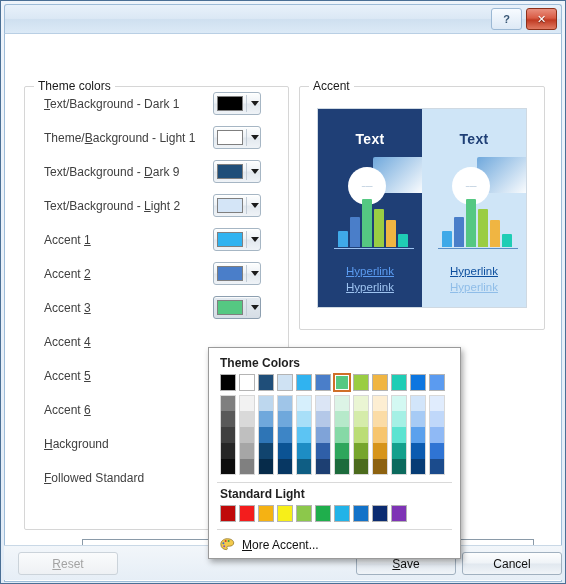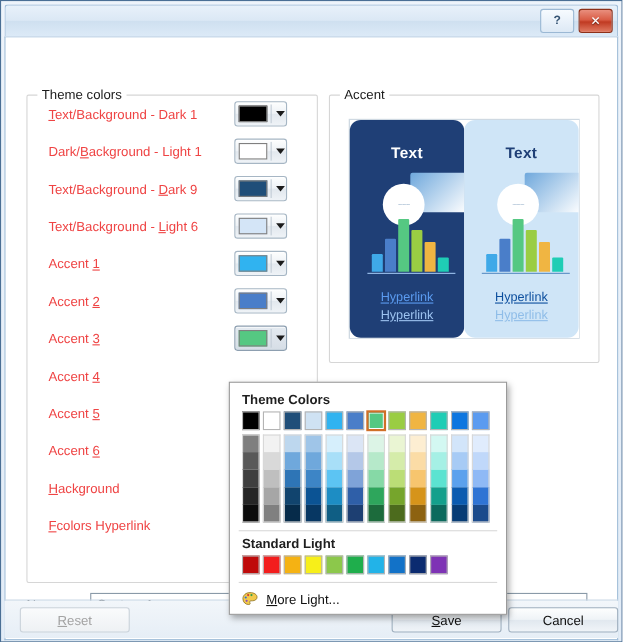--- a/index.html
+++ b/index.html
@@ -60,21 +60,21 @@
   #group-theme{left:19px;top:52px;width:263px;height:442px;}
   #group-sample{left:294px;top:52px;width:244px;height:242px;}
 
   
   .rows{position:absolute;left:0;top:0;width:100%;}
   .crow{
     position:relative;height:34px;display:flex;align-items:center;
     padding-left:19px;box-sizing:border-box;
   }
   .crow-label{
-    font-size:12px;color:#ef4444;white-space:nowrap;flex:0 0 auto;
+    font-size:12px;color:#404040;white-space:nowrap;flex:0 0 auto;
   }
   .crow-label u{text-decoration:underline;}
   .swatch-btn{
     position:absolute;left:188px;top:5px;
     width:48px;height:23px;box-sizing:border-box;
     border:1px solid #a6b6c4;border-radius:3px;
     background:linear-gradient(#fdfefe 0%,#eef2f6 48%,#e2e8ee 52%,#eff3f7 100%);
     display:flex;align-items:center;
     box-shadow:0 1px 0 rgba(255,255,255,.8) inset;
   }
@@ -93,21 +93,21 @@
   }
   .swatch-sep{
     width:1px;height:17px;margin-left:3px;background:#c2ccd6;
   }
 
   
   .sample-wrap{
     position:absolute;left:18px;top:22px;width:208px;height:198px;
     display:flex;box-shadow:0 0 0 1px #cfd9e2;
   }
-  .spane{position:relative;flex:1;overflow:hidden;border-radius:10px;}
+  .spane{position:relative;flex:1;overflow:hidden;}
   .spane .stext{
     position:absolute;top:22px;width:100%;text-align:center;
     font-size:14px;font-weight:bold;letter-spacing:.3px;
   }
   .shape-rect{
     position:absolute;left:55px;top:48px;width:52px;height:36px;
     border-radius:2px;
   }
   .shape-circle{
     position:absolute;left:30px;top:58px;width:38px;height:38px;
@@ -227,37 +227,37 @@
       <div class="rows" id="theme-rows">
           <div class="crow">
             <div class="crow-label"><span></span><u>T</u><span>ext/Background - Dark 1</span></div>
             <div class="swatch-btn">
               <div class="swatch-chip" style="background: rgb(0, 0, 0);"></div>
               <div class="swatch-sep"></div>
               <div class="swatch-arrow"></div>
             </div>
           </div>
           <div class="crow">
-            <div class="crow-label"><span>Dark/</span><u>B</u><span>ackground - Light 1</span></div>
+            <div class="crow-label"><span>Theme/</span><u>B</u><span>ackground - Light 1</span></div>
             <div class="swatch-btn">
               <div class="swatch-chip" style="background: rgb(255, 255, 255);"></div>
               <div class="swatch-sep"></div>
               <div class="swatch-arrow"></div>
             </div>
           </div>
           <div class="crow">
             <div class="crow-label"><span>Text/Background - </span><u>D</u><span>ark 9</span></div>
             <div class="swatch-btn">
               <div class="swatch-chip" style="background: rgb(31, 78, 121);"></div>
               <div class="swatch-sep"></div>
               <div class="swatch-arrow"></div>
             </div>
           </div>
           <div class="crow">
-            <div class="crow-label"><span>Text/Background - </span><u>L</u><span>ight 6</span></div>
+            <div class="crow-label"><span>Text/Background - </span><u>L</u><span>ight 2</span></div>
             <div class="swatch-btn">
               <div class="swatch-chip" style="background: rgb(212, 229, 247);"></div>
               <div class="swatch-sep"></div>
               <div class="swatch-arrow"></div>
             </div>
           </div>
           <div class="crow">
             <div class="crow-label"><span>Accent </span><u>1</u><span></span></div>
             <div class="swatch-btn">
               <div class="swatch-chip" style="background: rgb(48, 179, 240);"></div>
@@ -287,21 +287,21 @@
           <div class="crow">
             <div class="crow-label"><span>Accent </span><u>5</u><span></span></div>
           </div>
           <div class="crow">
             <div class="crow-label"><span>Accent </span><u>6</u><span></span></div>
           </div>
           <div class="crow">
             <div class="crow-label"><span></span><u>H</u><span>ackground</span></div>
           </div>
           <div class="crow">
-            <div class="crow-label"><span></span><u>F</u><span>colors Hyperlink</span></div>
+            <div class="crow-label"><span></span><u>F</u><span>ollowed Standard</span></div>
           </div>
         </div>
     </div>
 
     <div class="group" id="group-sample">
       <div class="group-label">Accent</div>
       <div class="sample-wrap">
         <div class="spane" id="pane-dark" style="background: rgb(31, 63, 118);">
           <div class="stext" style="color: rgb(255, 255, 255);">Text</div>
           <div class="shape-rect" style="background: linear-gradient(135deg, rgb(111, 168, 220), rgb(255, 255, 255));"></div>
@@ -468,21 +468,21 @@
       <div class="more-row">
         <span class="palette-icon">
           <svg width="15" height="14" viewBox="0 0 15 14">
             <path d="M7.3 0.7C3.6 0.7 0.8 3.1 0.8 6.3c0 3.2 2.6 5.3 5.3 5.3 1 0 1.3-0.5 1.3-1 0-0.6-0.5-0.8-0.5-1.4 0-0.6 0.5-1 1.2-1h1.3c2.3 0 4.3-1.3 4.3-3.3 0-2.4-2.7-4.2-6.4-4.2z" fill="#f2c94c" stroke="#8a6d1f" stroke-width="0.7"></path>
             <circle cx="3.4" cy="5.2" r="1.0" fill="#2f6fd0"></circle>
             <circle cx="5.6" cy="3.0" r="1.0" fill="#d03a2f"></circle>
             <circle cx="8.6" cy="3.0" r="1.0" fill="#2f9e4f"></circle>
             <circle cx="4.2" cy="8.2" r="1.0" fill="#8b4fbf"></circle>
           </svg>
         </span>
-        <span class="more-label"><u>M</u><span>ore Light...</span></span>
+        <span class="more-label"><u>M</u><span>ore Accent...</span></span>
       </div>
     </div>
 
   </div>
 
   <div class="footer">
     <div class="btn disabled" id="btn-reset">
         <u>R</u>
         <span>eset</span>
       </div>

